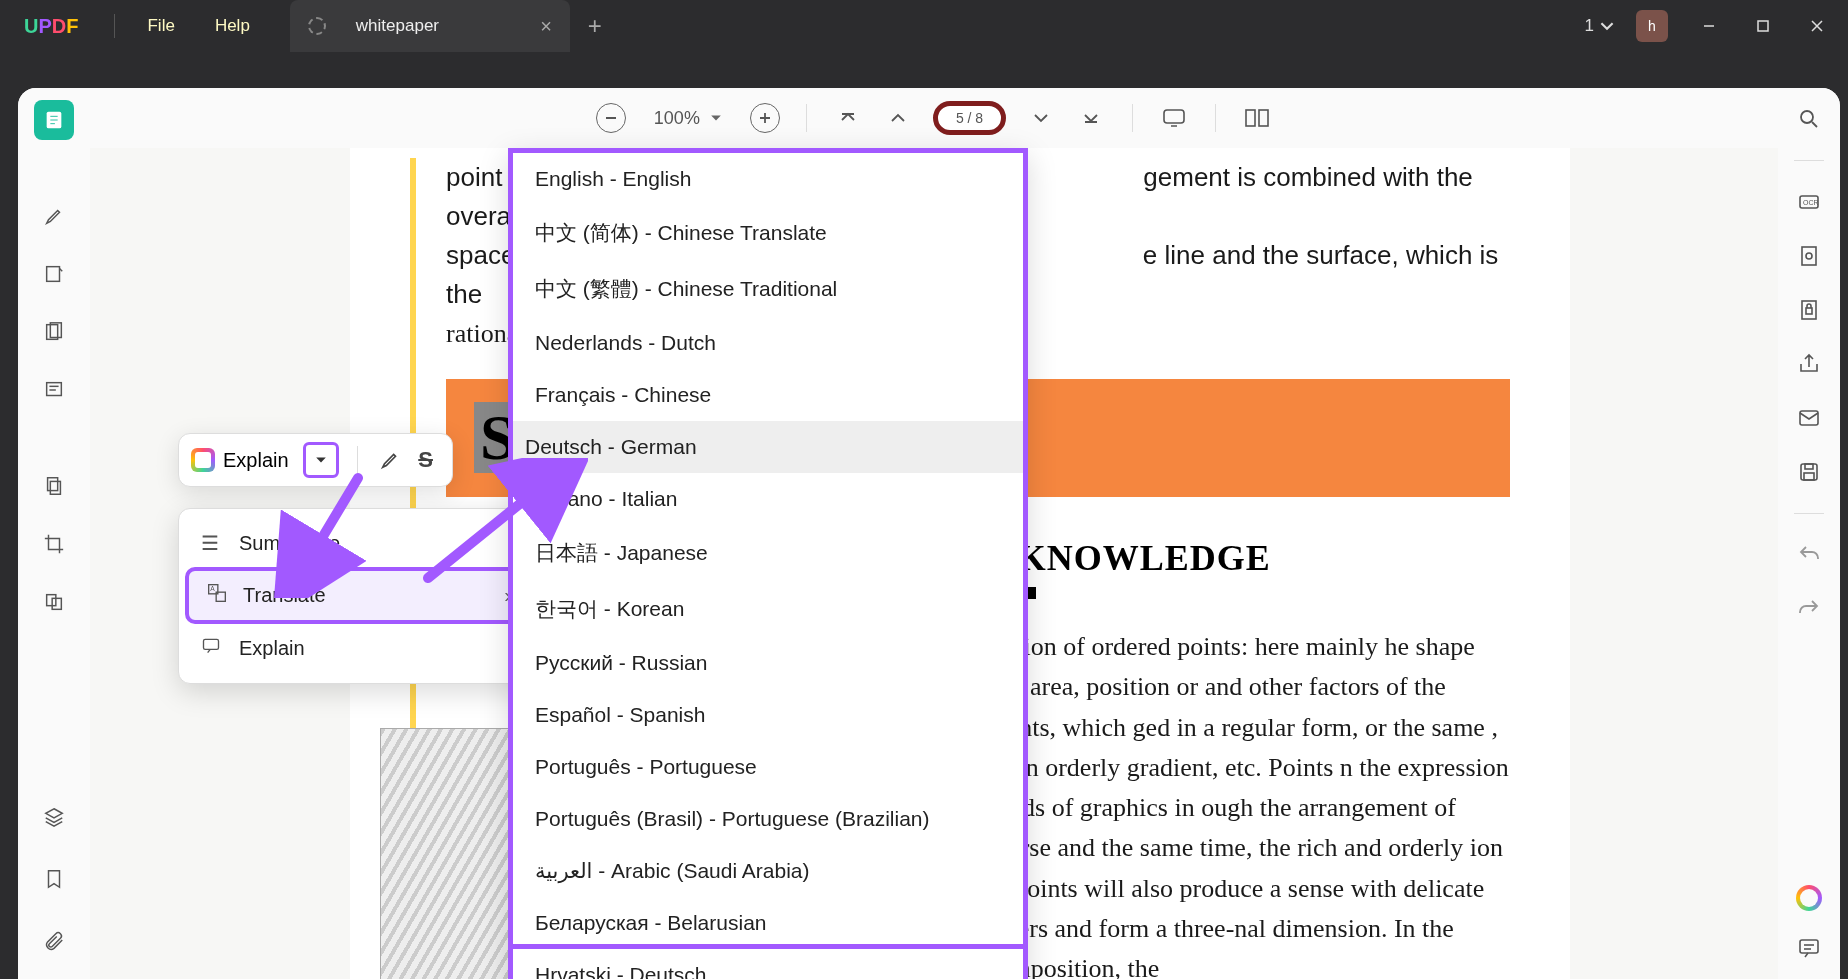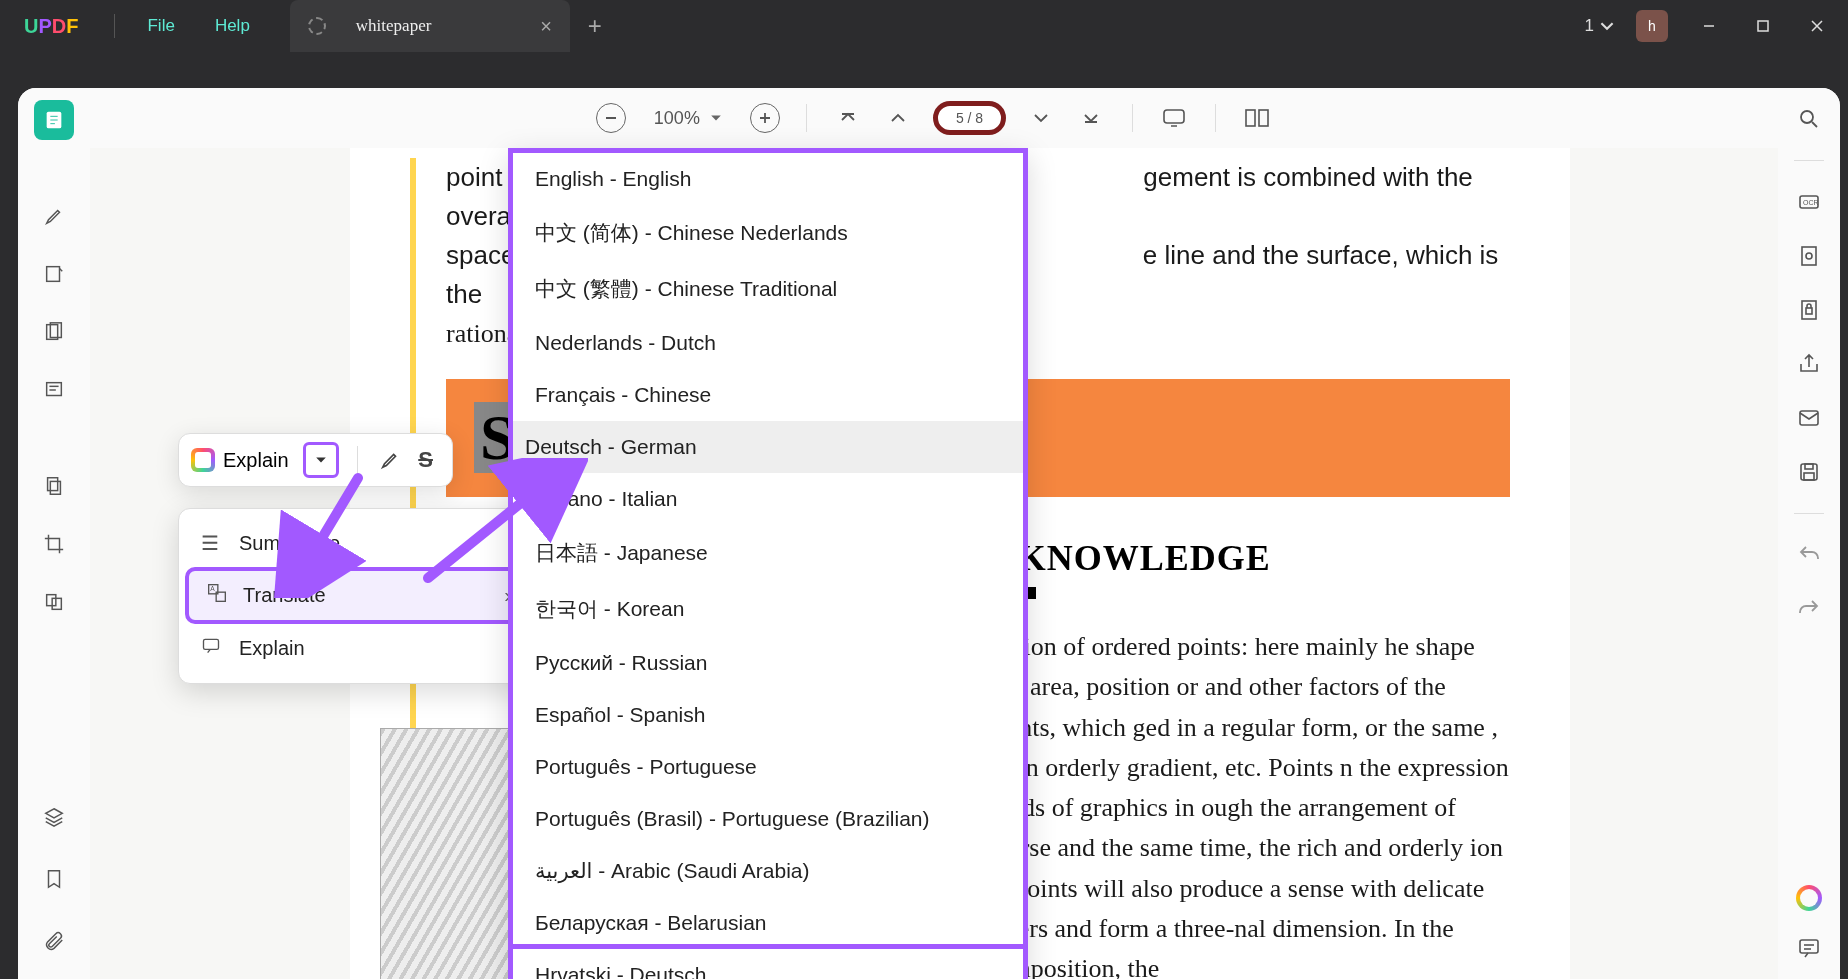--- a/index.html
+++ b/index.html
@@ -6,25 +6,25 @@
 body { background: #2c2c2e; overflow: hidden; width: 1848px; height: 979px; }
 
 
 .titlebar { height: 52px; background: #2c2c2e; display: flex; align-items: center; color: #ddd; }
 .logo { padding: 0 24px; font-weight: 700; font-size: 20px; }
 .logo .u { color: #3dd598; }
 .logo .p { color: #a259ff; }
 .logo .d { color: #ff4d6d; }
 .logo .f { color: #ffc107; }
 .tdiv { width: 1px; height: 24px; background: #555; margin: 0 12px; }
-.menu-item { padding: 0 20px; font-size: 17px; color: #5eead4; cursor: pointer; }
+.menu-item { padding: 0 20px; font-size: 17px; color: #fef9c3; cursor: pointer; }
 .tab-bar { display: flex; align-items: center; margin-left: 20px; height: 100%; }
 .tab { background: #3a3a3c; height: 100%; display: flex; align-items: center; padding: 0 18px; border-radius: 8px 8px 0 0; gap: 30px; min-width: 280px; }
 .tab-icon { width: 18px; height: 18px; border: 2px dashed #888; border-radius: 50%; }
-.tab-title { color: #eee; font-size: 17px; flex: 1; font-family: Liberation Serif, serif; }
+.tab-title { color: #eee; font-size: 17px; flex: 1; }
 .tab-close { color: #aaa; font-size: 20px; cursor: pointer; }
 .new-tab { color: #aaa; font-size: 24px; padding: 0 18px; cursor: pointer; }
 .titlebar-right { margin-left: auto; display: flex; align-items: center; gap: 8px; padding-right: 8px; }
 .badge-num { color: #ddd; font-size: 17px; padding: 0 4px; display: flex; align-items: center; gap: 6px; }
 .avatar { width: 32px; height: 32px; background: #7b524a; border-radius: 6px; color: #fff; display: flex; align-items: center; justify-content: center; font-size: 14px; margin: 0 10px; }
 .winbtn { width: 46px; height: 36px; color: #ddd; display: flex; align-items: center; justify-content: center; cursor: pointer; }
 
 
 .main { position: absolute; top: 52px; left: 18px; right: 8px; bottom: 0; background: #fafafa; border-radius: 18px 18px 0 0; overflow: hidden; margin-top: 36px; }
 
@@ -384,21 +384,21 @@
       <span class="mi-icon"><svg width="20" height="20" viewBox="0 0 24 24" fill="none" stroke="#555" stroke-width="1.6">
             <rect x="3" y="4" width="18" height="12" rx="2"></rect>
             <path d="M8 20l3-4"></path>
           </svg></span>
       <span>Explain</span>
     </div>
   </div>
 
   <div class="lang-menu">
     <div class="lang-item">English - English</div>
-    <div class="lang-item">中文 (简体) - Chinese Nederlands</div>
+    <div class="lang-item">中文 (简体) - Chinese Translate</div>
     <div class="lang-item">中文 (繁體) - Chinese Traditional</div>
     <div class="lang-item">Nederlands - Dutch</div>
     <div class="lang-item">Français - Chinese</div>
     <div class="lang-item hover">Deutsch - German</div>
     <div class="lang-item">Italiano - Italian</div>
     <div class="lang-item">日本語 - Japanese</div>
     <div class="lang-item">한국어 - Korean</div>
     <div class="lang-item">Русский - Russian</div>
     <div class="lang-item">Español - Spanish</div>
     <div class="lang-item">Português - Portuguese</div>

